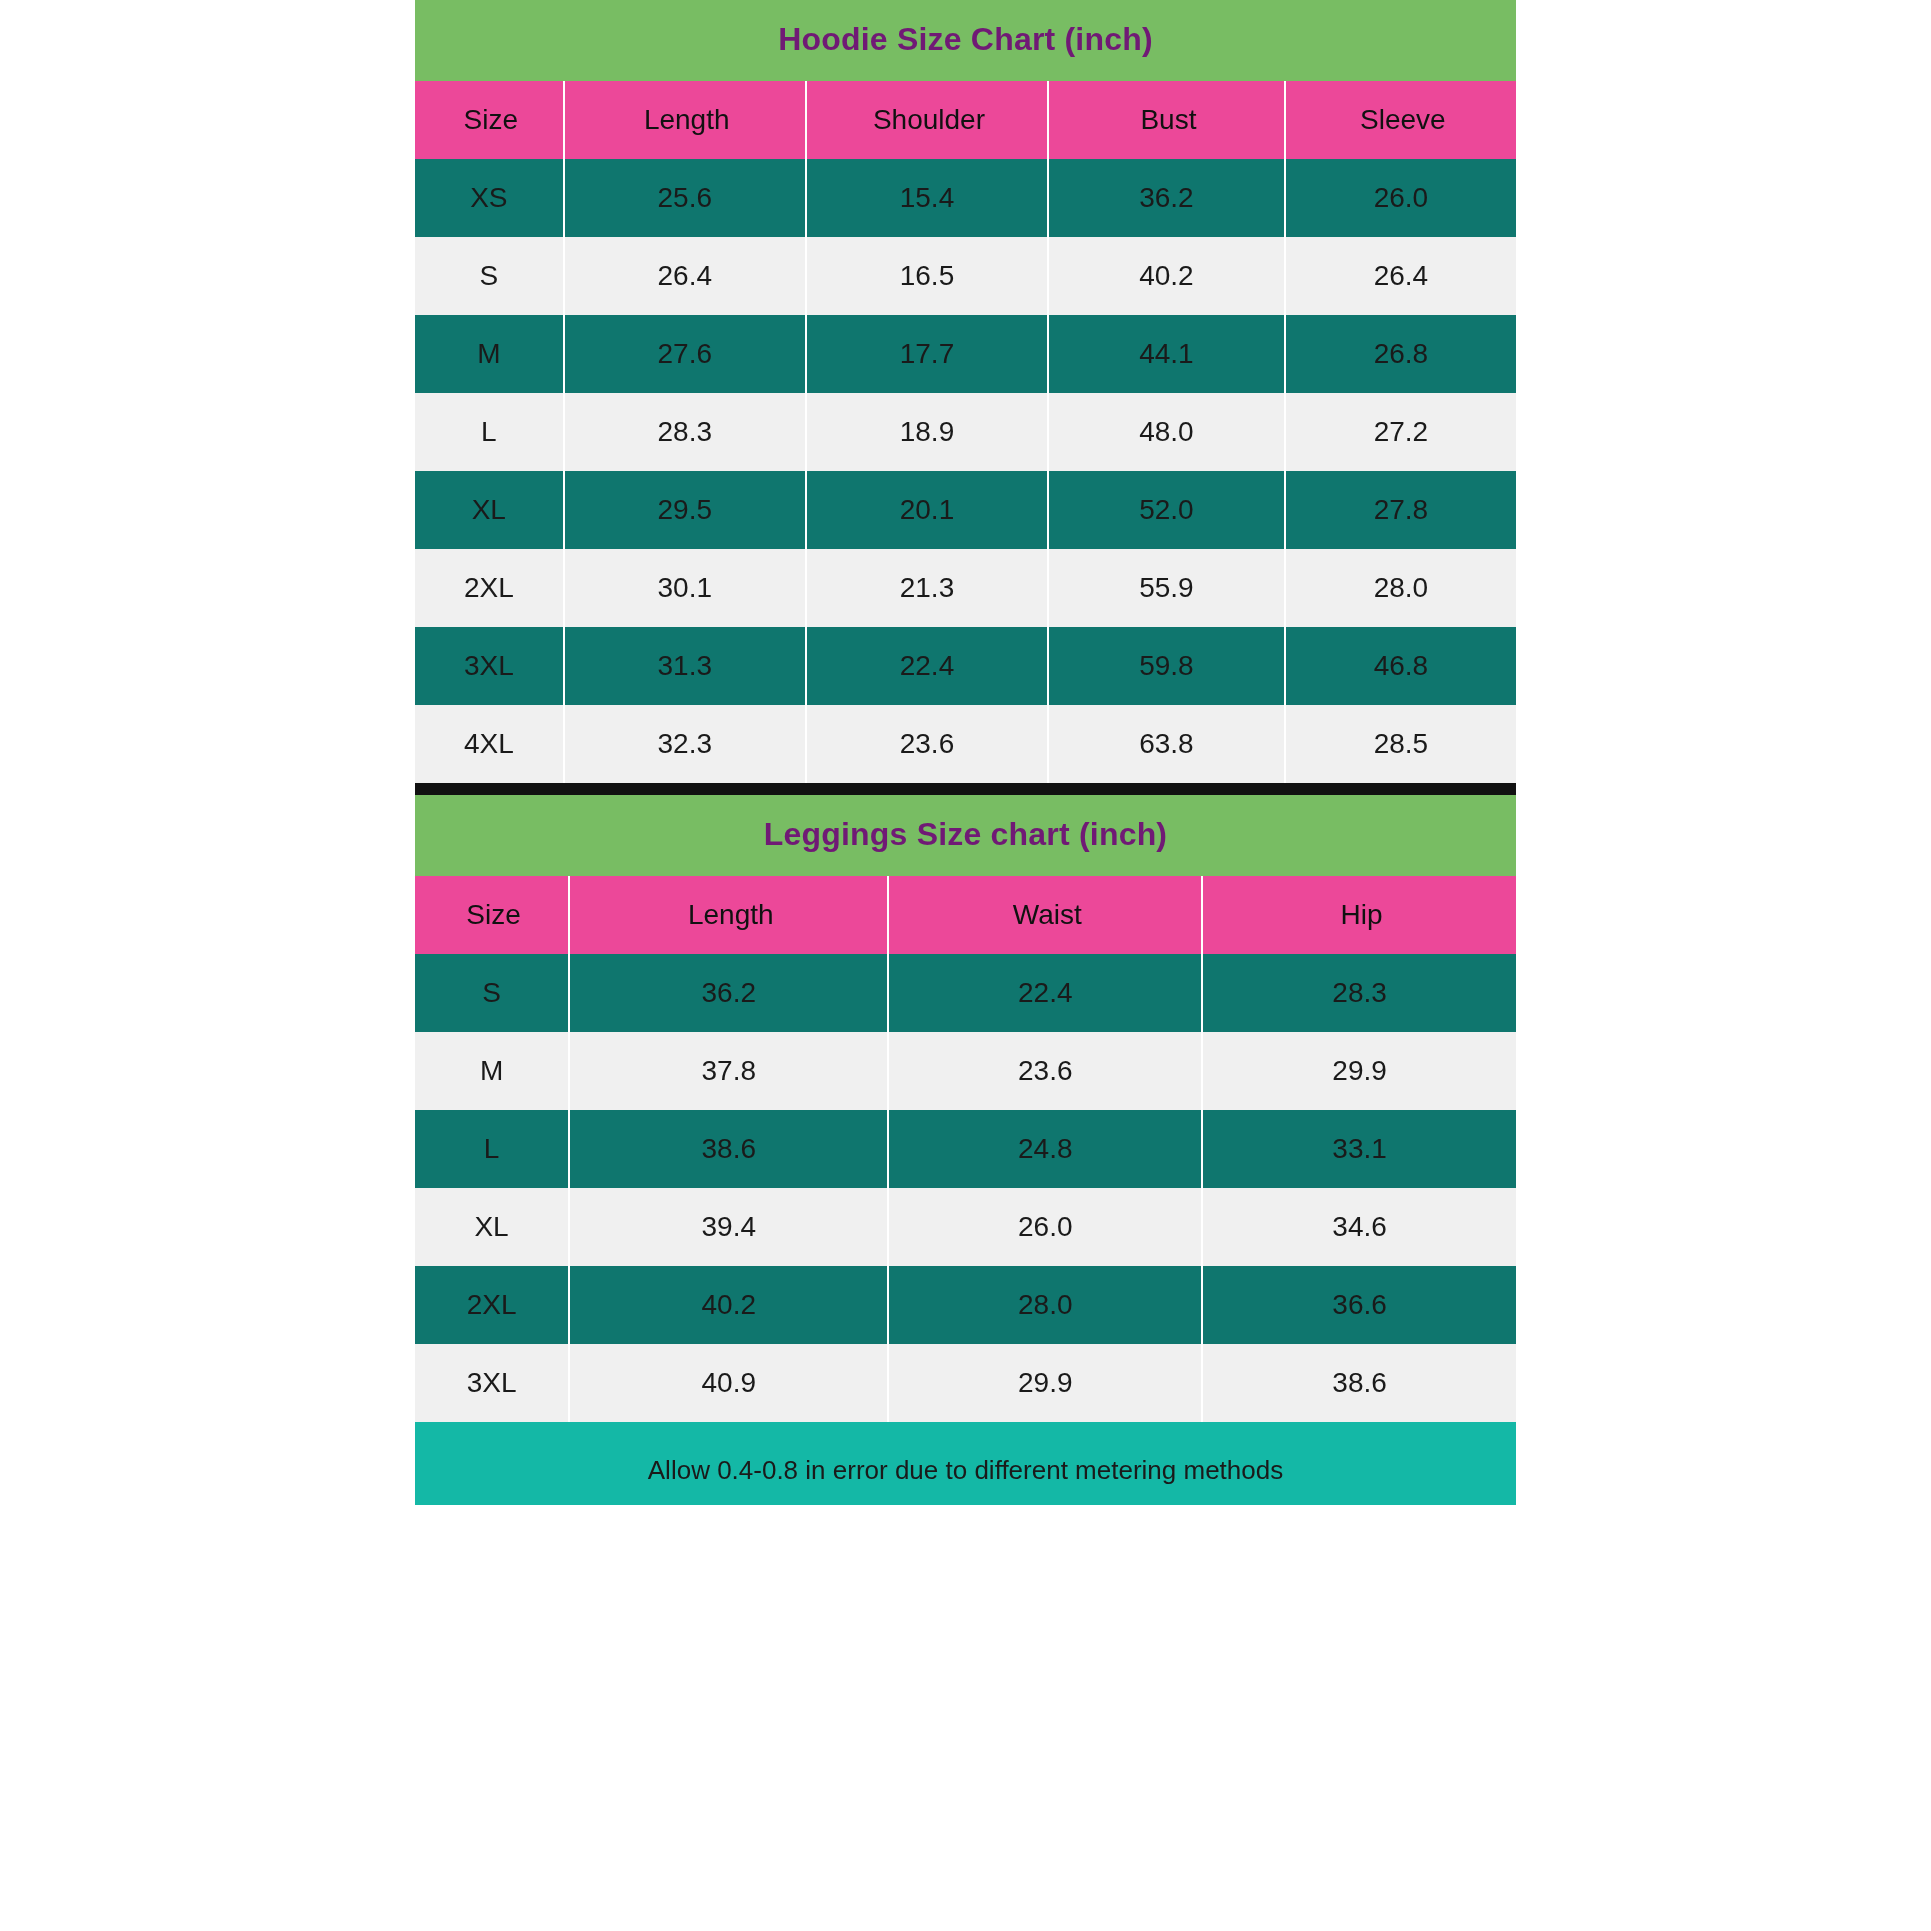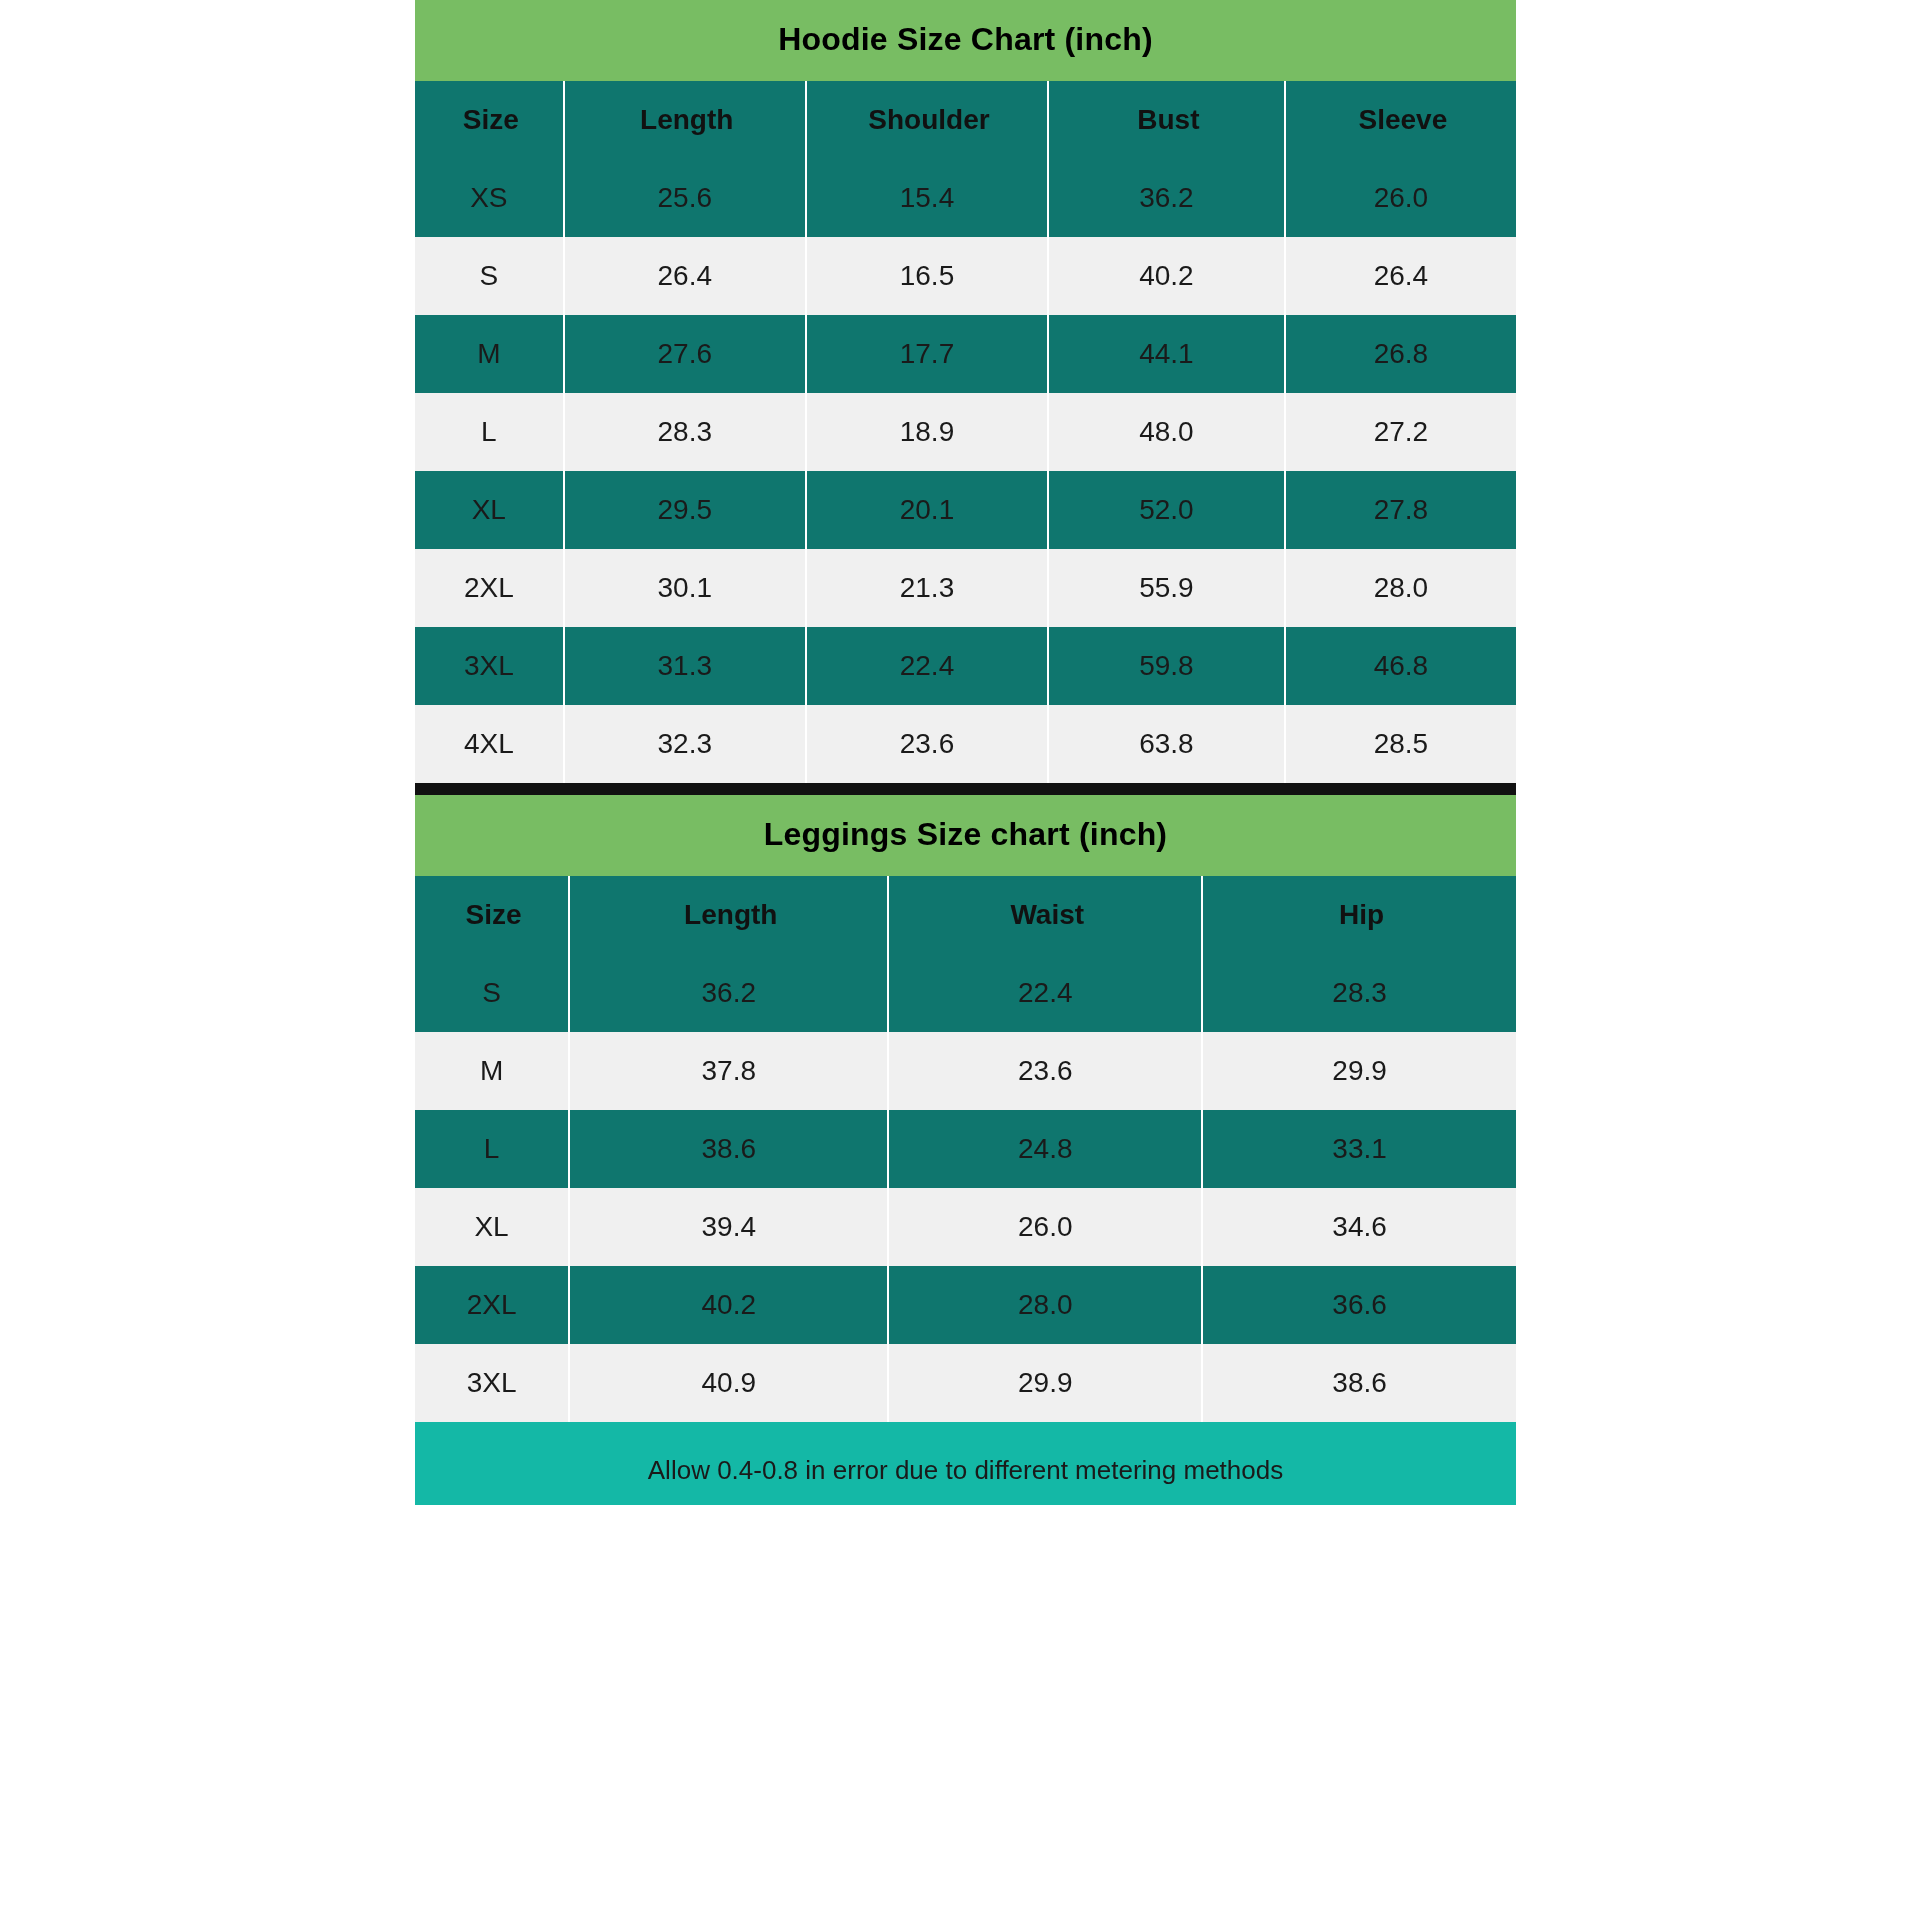--- a/index.html
+++ b/index.html
@@ -26,36 +26,36 @@
     width: 1101px;
     margin-left: 0;
     display: flex;
     flex-direction: column;
   }
   .chart-block {
     width: 100%;
   }
   .chart-title {
     background: #78bd63;
-    color: #000000;
+    color: #701a75;
     font-size: 32px;
     font-weight: bold;
     text-align: center;
     padding: 21px 0 23px 0;
     letter-spacing: 0.2px;
   }
   table {
     width: 100%;
     border-collapse: collapse;
     table-layout: fixed;
   }
   thead th {
-    background: #0f766e;
+    background: #ec4899;
     font-size: 28px;
-    font-weight: bold;
+    font-weight: normal;
     text-align: center;
     padding: 23px 0 23px 4px;
     border-right: 2.9px solid #ffffff;
     color: #111111;
   }
   thead th:last-child { border-right: none; }
 
   tbody td {
     font-size: 28px;
     text-align: center;

